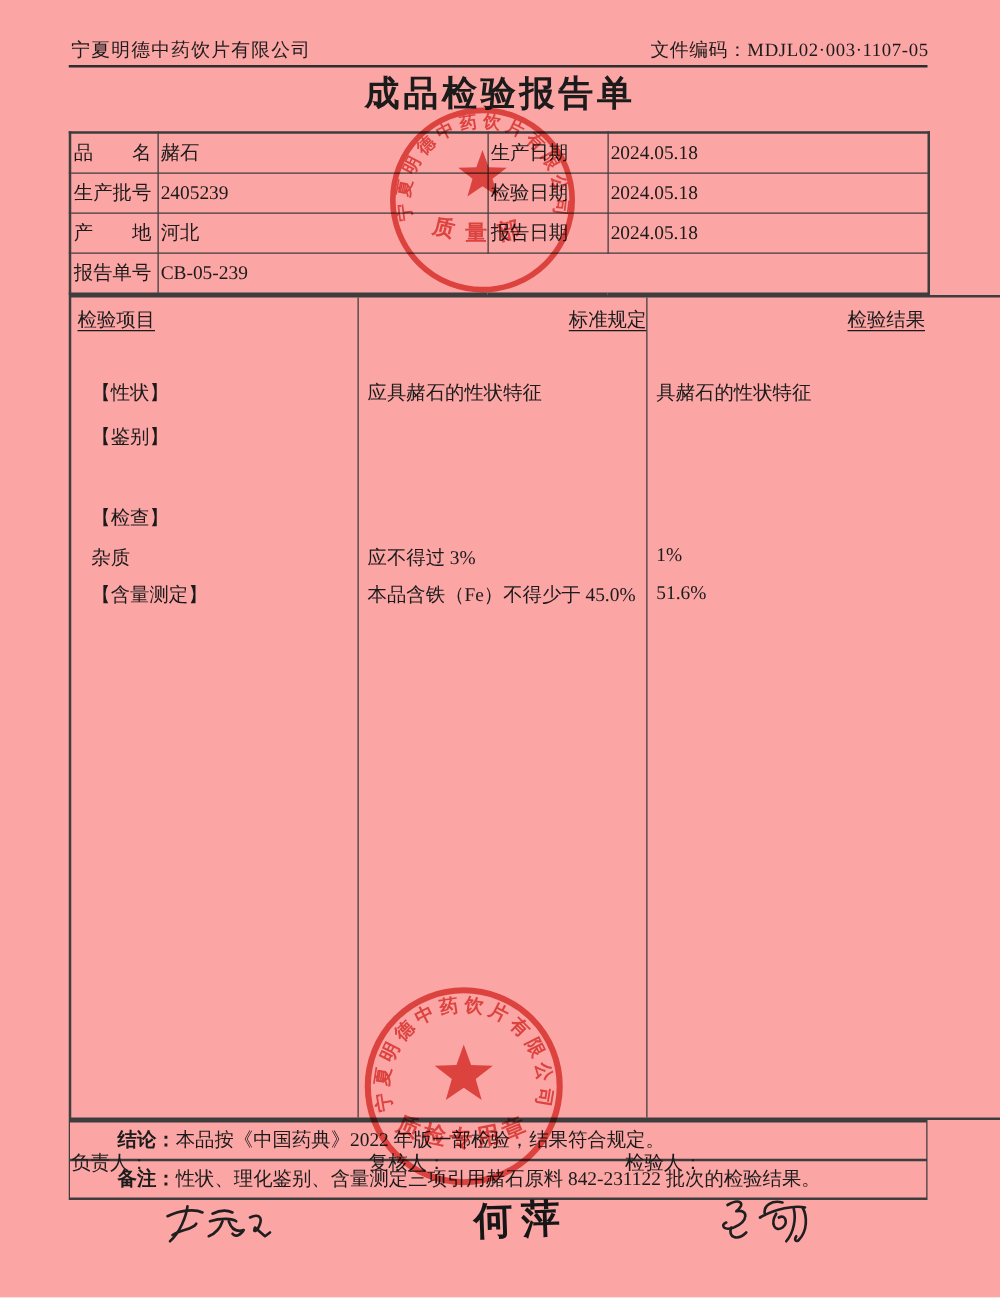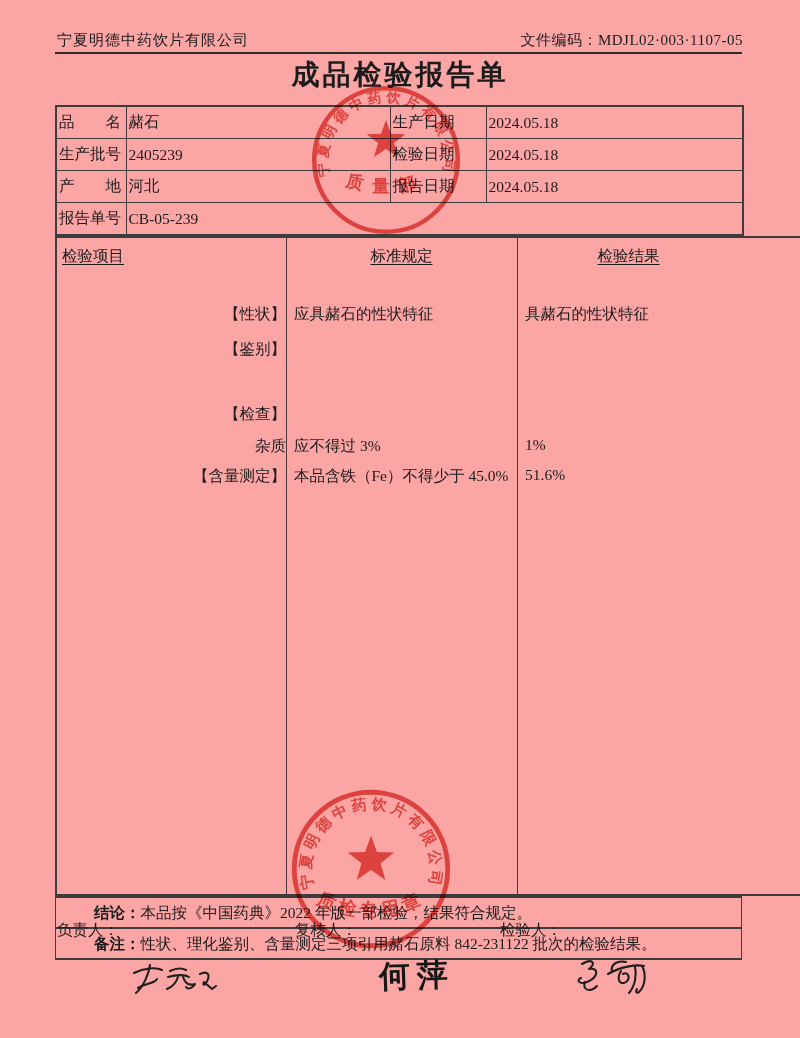--- a/index.html
+++ b/index.html
@@ -23,24 +23,24 @@
   
   .insp{position:absolute;left:55px;top:236px;width:763px;height:660px;
         border:2px solid #3d3d3d;box-sizing:border-box;font-size:15.5px;}
   .col-div{position:absolute;top:0;bottom:0;width:0;border-left:1.6px solid #3d3d3d;}
   .col-div-1{left:229px;}
   .col-div-2{left:460px;}
   .insp-head{position:absolute;left:0;top:8px;width:100%;display:grid;
              grid-template-columns:229px 231px 223px;}
   .insp-head .h{text-decoration:underline;text-underline-offset:3px;}
   .insp-head .h1{padding-left:5px;text-align:left;}
-  .insp-head .h2,.insp-head .h3{text-align:center;}
+  .insp-head .h2,.insp-head .h3{text-align:right;}
   .insp-row{position:absolute;left:0;width:100%;display:grid;
             grid-template-columns:229px 231px 223px;}
-  .insp-row .c1{padding-left:5px;text-align:right;}
+  .insp-row .c1{padding-left:16px;}
   .insp-row .c2,.insp-row .c3{padding-left:8px;}
   .insp-row span{white-space:nowrap;overflow:hidden;}
   
   .conc,.rmk{position:absolute;left:55px;width:687px;height:32px;box-sizing:border-box;
              border:1.6px solid #3d3d3d;font-size:15.5px;line-height:29px;
              padding-left:38px;white-space:nowrap;overflow:hidden;background:transparent;}
   .conc{top:896px;border-top-width:2px;}
   .rmk{top:928px;border-bottom-width:2px;}
   .rowlbl{font-weight:700;}
   

